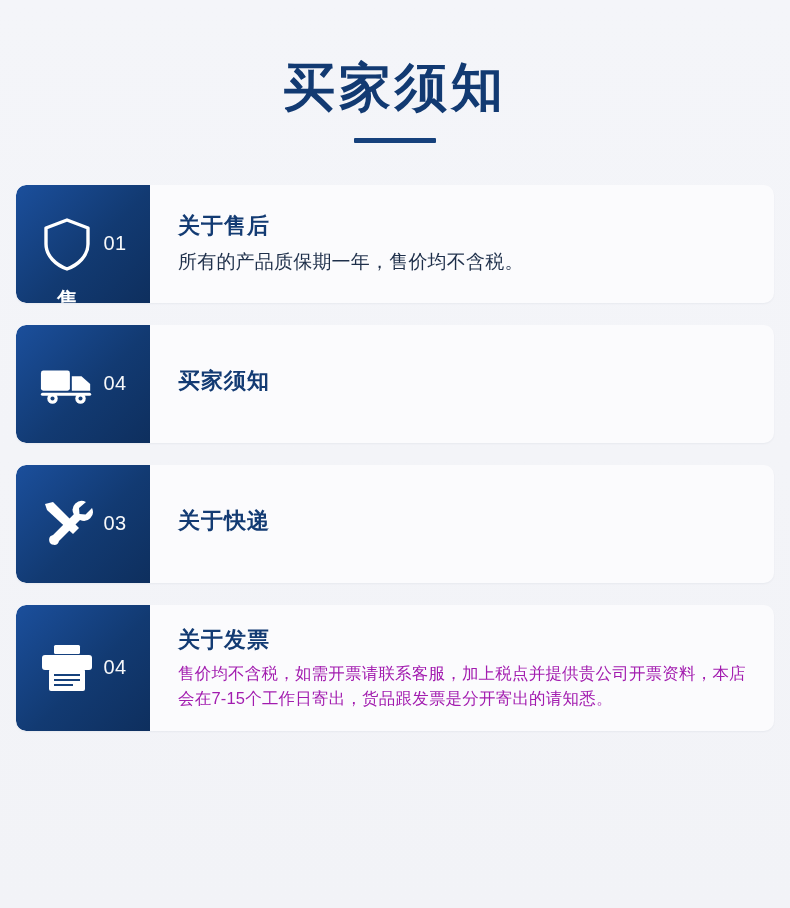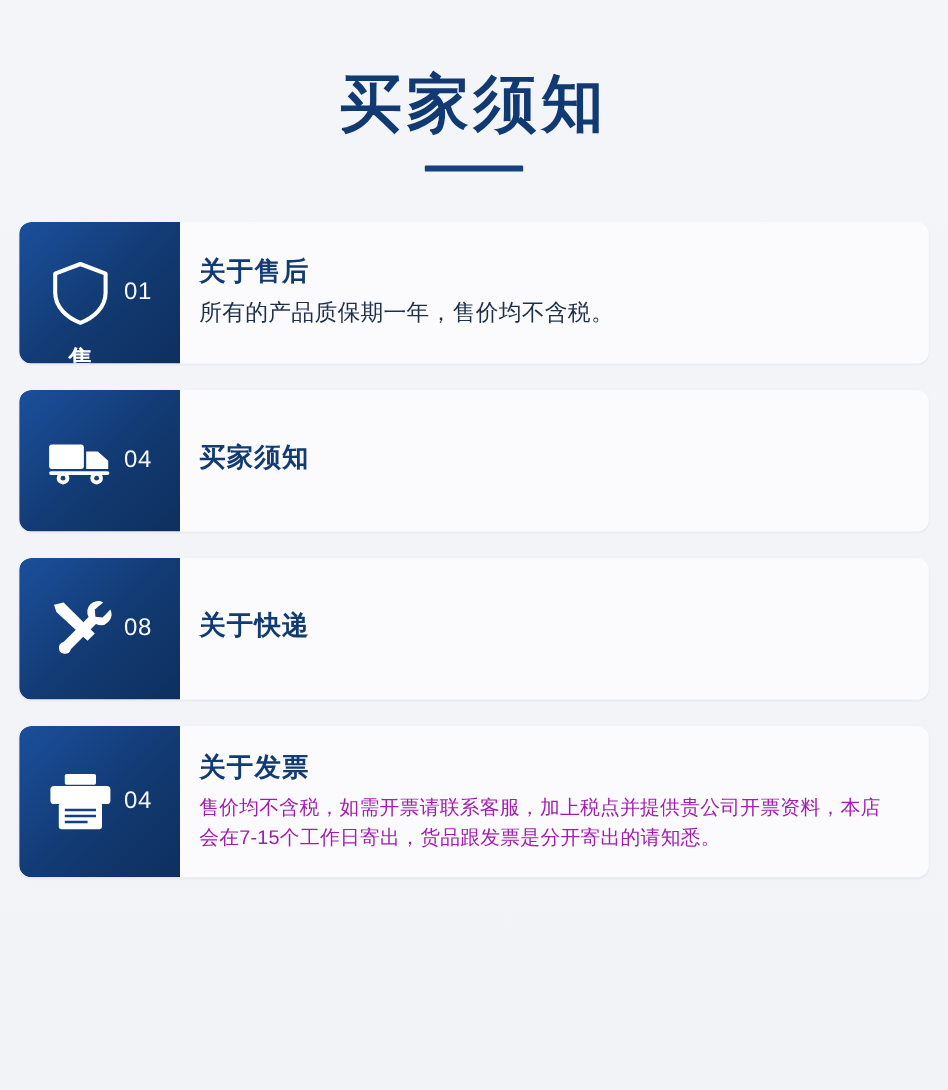--- a/index.html
+++ b/index.html
@@ -89,21 +89,21 @@
   .badge-num {
     color: #ffffff;
     font-size: 20px;
     font-weight: normal;
     letter-spacing: 0.5px;
     opacity: 0.97;
   }
 
   .card-body {
     flex: 1 1 auto;
-    padding: 22px 26px 20px 16px;
+    padding: 22px 26px 20px 28px;
     box-sizing: border-box;
     display: flex;
     flex-direction: column;
     justify-content: center;
   }
   .card-title {
     color: #133b73;
     font-size: 22px;
     font-weight: bold;
     letter-spacing: 1px;
@@ -196,21 +196,21 @@
       <div class="card-badge">
         <div class="badge-inner">
           <div class="badge-icon">
             <svg width="56" height="52" viewBox="0 0 56 52" aria-hidden="true">
 
               <path d="M6 6 L14 4 L40 30 L34 36 L8 12 Z" fill="#ffffff"></path>
 
               <path d="M47 4 a9 9 0 0 0 -12.2 12.2 L14 37 a5 5 0 1 0 6 6 L41 22 A9 9 0 0 0 53 10 L46.5 16.5 L40.5 16 L40 10 Z" fill="#ffffff"></path>
             </svg>
           </div>
-          <span class="badge-num">08</span>
+          <span class="badge-num">03</span>
         </div>
       </div>
       <div class="card-body">
         <div class="card-title">关于快递</div>
       </div>
     </div>
 
     <div class="card">
       <div class="card-badge">
         <div class="badge-inner">

